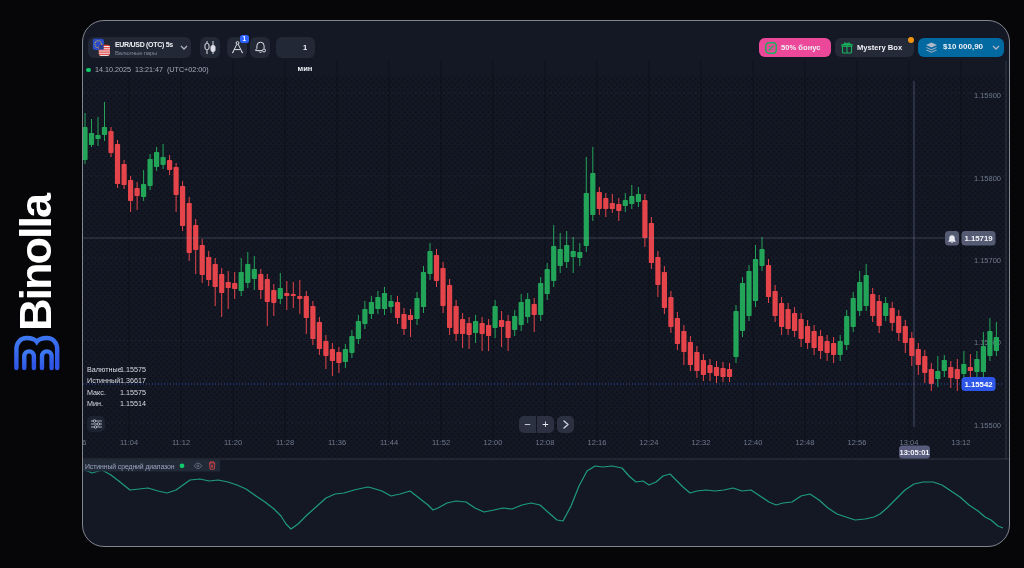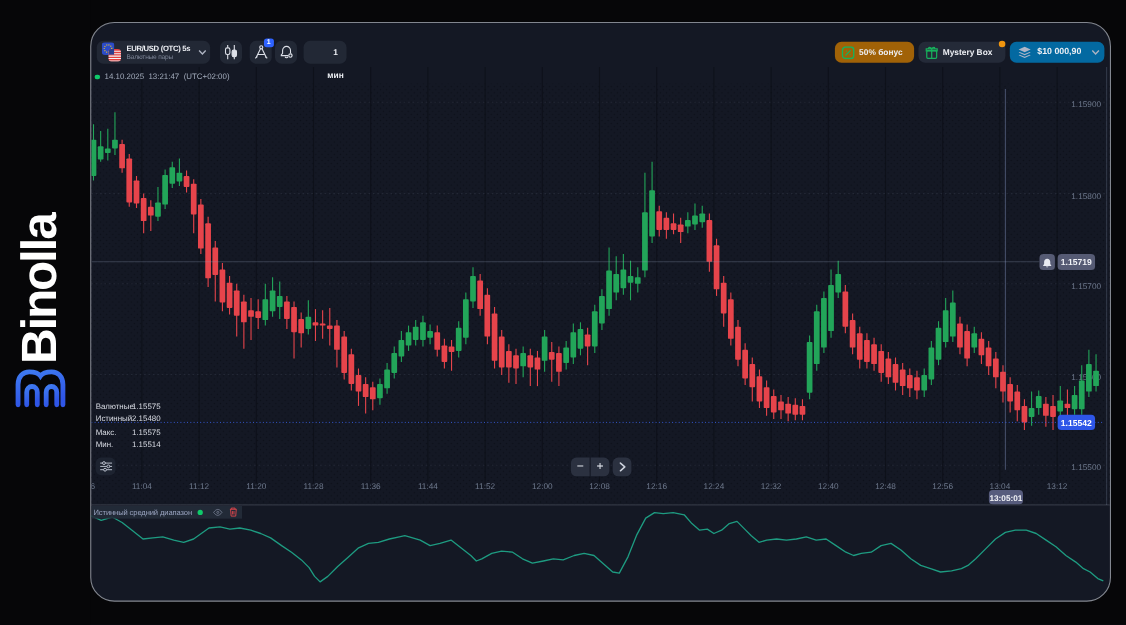--- a/index.html
+++ b/index.html
@@ -441,21 +441,21 @@
    <circle cx="10" cy="9.5" r="1.5"></circle>
   </g>
  </svg>
 </div>
 
 <div style="position:absolute;left:193px;top:16px;width:39px;height:21px;background:#222835;border-radius:6px;color:#eef0f5;font-size:7.6px;font-weight:bold;text-align:center;line-height:21px;padding-left:19px;">1 мин</div>
 
 <div style="position:absolute;left:3px;top:46.5px;width:4.5px;height:4.5px;border-radius:50%;background:#0fc96a"></div>
 <div style="position:absolute;left:12px;top:44px;font-size:7.2px;color:#a3acbc;white-space:nowrap">14.10.2025&nbsp; 13:21:47&nbsp; (UTC+02:00)</div>
 
-<div style="position:absolute;left:676px;top:17px;width:72px;height:19px;background:#a16207;border-radius:6px;">
+<div style="position:absolute;left:676px;top:17px;width:72px;height:19px;background:#ec4899;border-radius:6px;">
  <svg width="12" height="12" viewBox="0 0 12 12" style="position:absolute;left:6px;top:3.5px">
   <rect x="0.8" y="0.8" width="10.4" height="10.4" rx="3" fill="none" stroke="#17b15c" stroke-width="1.4"></rect>
   <path d="M4 8l4-4 M4.4 4.4h.1 M7.6 7.6h.1" stroke="#17b15c" stroke-width="1.2" stroke-linecap="round"></path>
  </svg>
  <div style="position:absolute;left:22px;top:4.5px;font-size:7.6px;font-weight:bold;color:#eef0f5;white-space:nowrap">50% бонус</div>
 </div>
 <div style="position:absolute;left:752px;top:17px;width:79px;height:19px;background:#242a38;border-radius:6px;text-align:right;">
  <svg width="12" height="12" viewBox="0 0 12 12" style="position:absolute;left:6px;top:3.5px">
   <g fill="none" stroke="#17b15c" stroke-width="1.1">
    <rect x="1.5" y="4" width="9" height="7" rx="1"></rect>
@@ -474,21 +474,21 @@
   </g>
  </svg>
  <div style="position:absolute;left:25px;top:4px;font-size:8px;font-weight:bold;color:#eef0f5;white-space:nowrap">$10 000,90</div>
  <svg width="8" height="5" viewBox="0 0 8 5" style="position:absolute;left:74px;top:7px">
         <path d="M1 1l3 3 3-3" stroke="#aeb4c2" stroke-width="1.3" fill="none"></path>
       </svg>
 </div>
 
 <div style="position:absolute;left:4px;top:342.5px;font-size:7.2px;color:#d9dce4;line-height:11.6px;">
 <div style="position:relative"><span>Валютные</span><span style="position:absolute;left:33px">1.15575</span></div>
-<div style="position:relative"><span>Истинный</span><span style="position:absolute;left:33px">2.15480</span></div>
+<div style="position:relative"><span>Истинный</span><span style="position:absolute;left:33px">1.36617</span></div>
 <div style="position:relative"><span>Макс.</span><span style="position:absolute;left:33px">1.15575</span></div>
 <div style="position:relative"><span>Мин.</span><span style="position:absolute;left:33px">1.15514</span></div>
 </div>
 <div style="position:absolute;left:4px;top:395px;width:18px;height:16px;background:#1d2330;border-radius:5px;">
  <svg width="11" height="10" viewBox="0 0 11 10" style="position:absolute;left:3.5px;top:3px">
   <g stroke="#b9bfcc" stroke-width="0.9" fill="#1d2330">
    <path d="M0 2h11 M0 5h11 M0 8h11"></path>
    <circle cx="3.5" cy="2" r="1.3"></circle>
    <circle cx="7.5" cy="5" r="1.3"></circle>
    <circle cx="4.5" cy="8" r="1.3"></circle>

